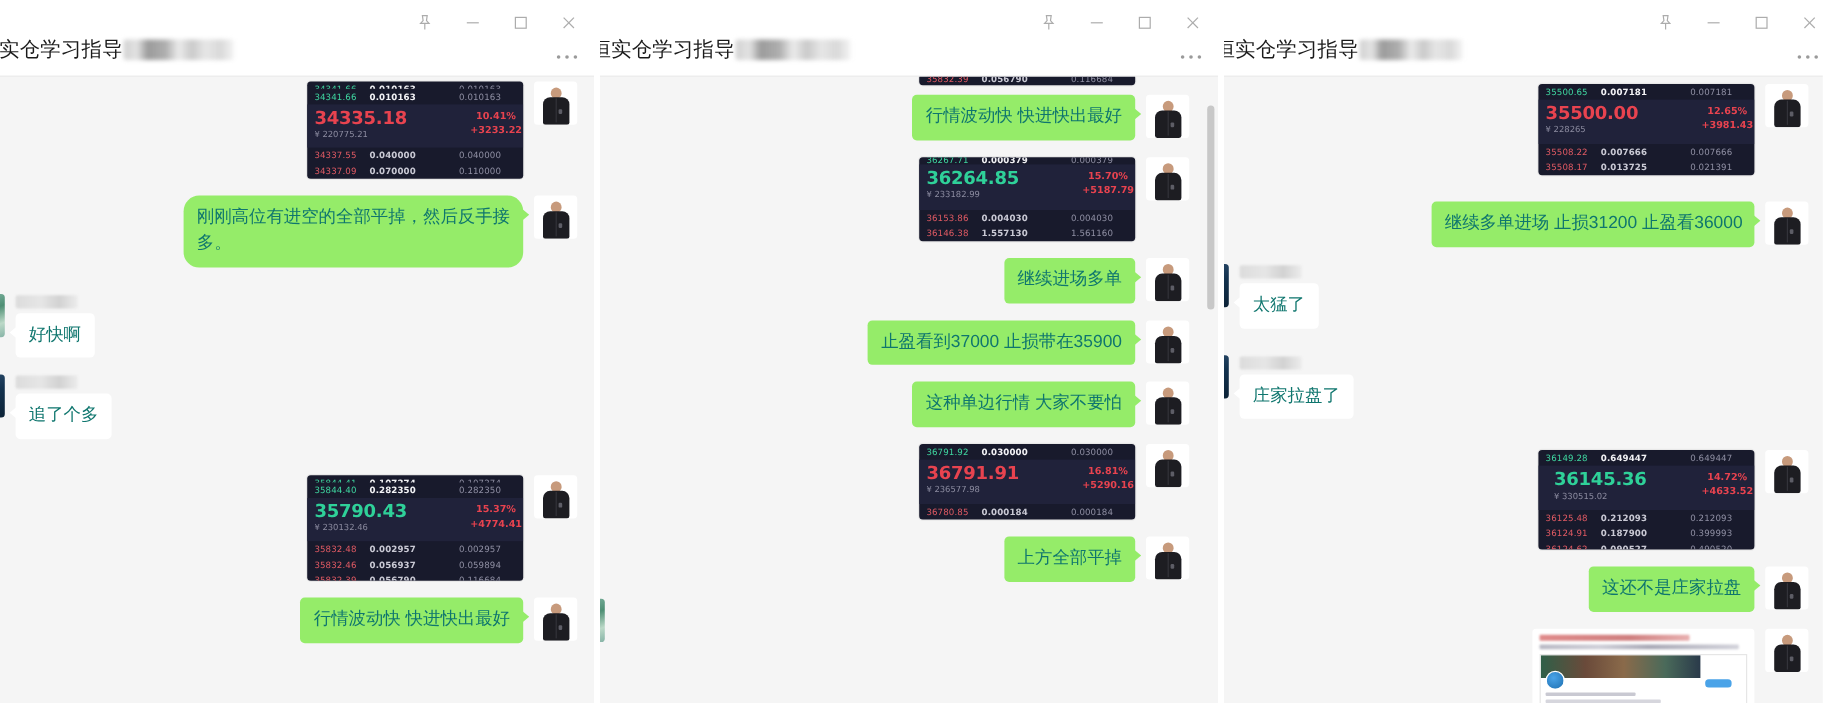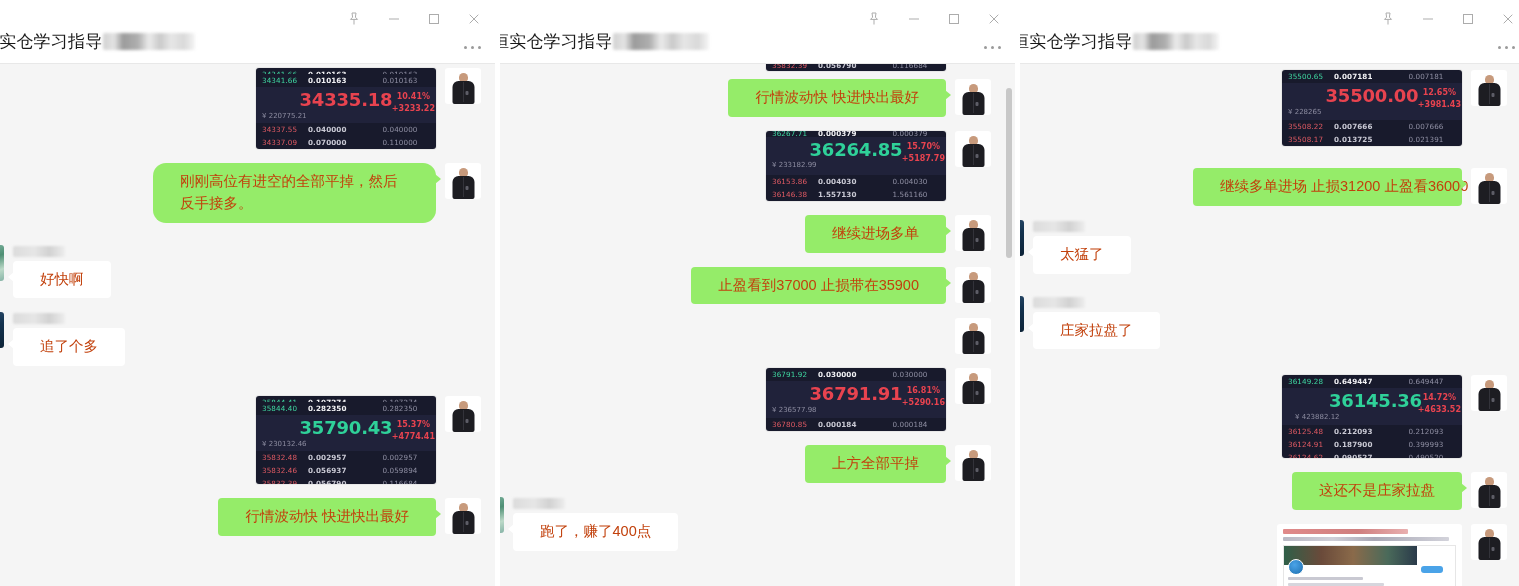--- a/index.html
+++ b/index.html
@@ -142,25 +142,25 @@
   .name-redact {
     height: 11px; width: 52px;
     border-radius: 2px;
     margin: 1px 0 4px 9px;
     background: linear-gradient(90deg,#dcdcdc,#e6e6e6 40%,#d2d2d2 70%,#ededed);
     filter: blur(1.1px);
   }
 
   .bubble {
     position: relative;
-    padding: 8px 27px;
+    padding: 8px 11px;
     border-radius: 4px;
     font-size: 14.5px;
     line-height: 1.5;
-    color: #c2410c;
+    color: #0f766e;
     word-break: break-word;
     max-width: 320px;
   }
   .bubble.green { background: #95ec69; margin-right: 9px; }
   .bubble.white { background: #ffffff; margin-left: 9px; }
   .bubble.green:after {
     content: ""; position: absolute;
     right: -5px; top: 11px;
     border-top: 5px solid transparent;
     border-bottom: 5px solid transparent;
@@ -199,24 +199,23 @@
   .tc-row.bid .c1 { color: #e05a63; }
   .tc-row.dim .c2 { color: #c9c9d4; }
 
   .tc-mid {
     padding: 3px 6px 5px 6px;
     background: #20223a;
     position: relative;
     height: 36px;
   }
   .tc-price {
-    font-size: 18px; font-weight: bold;
+    font-size: 15px; font-weight: bold;
     letter-spacing: -.2px;
     line-height: 1.15;
-    text-align: center;
   }
   .tc-price.up { color: #2fd199; }
   .tc-price.down { color: #e8434f; }
   .tc-sub { font-size: 7px; color: #8c8ca0; margin-top: 1px; }
   .tc-pct {
     position: absolute; right: 6px; top: 5px;
     font-size: 8px; font-weight: bold; color: #e8434f;
     text-align: right;
   }
   .tc-delta {
@@ -591,20 +590,23 @@
               <div class="person">
                 <div class="head"></div>
                 <div class="body"></div>
                 <div class="zip"></div>
                 <div class="btn-dot"></div>
               </div>
             </div>
         </div>
 
         <div class="msg out">
+          <div class="bubble-wrap">
+            <div class="bubble green">这种单边行情 大家不要怕</div>
+          </div>
           <div class="avatar">
               <div class="person">
                 <div class="head"></div>
                 <div class="body"></div>
                 <div class="zip"></div>
                 <div class="btn-dot"></div>
               </div>
             </div>
         </div>
 
@@ -646,24 +648,20 @@
                 <div class="head"></div>
                 <div class="body"></div>
                 <div class="zip"></div>
                 <div class="btn-dot"></div>
               </div>
             </div>
         </div>
 
         <div class="msg in" style="margin-left:-12px;">
           <div class="avatar-cut leafy"></div>
-          <div class="bubble-wrap">
-            <div class="name-redact"></div>
-            <div class="bubble white">跑了，赚了400点</div>
-          </div>
         </div>
 
       </div>
       <div class="scrollbar" style="top:24px; height:170px;"></div>
     </div>
   </div>
 
   <div class="gap"></div>
 
   <div class="win w3">
@@ -772,21 +770,21 @@
 
         <div class="msg out" style="margin-top:26px;">
           <div class="trade-card">
             <div class="tc-row ask">
               <span class="c1">36149.28</span>
               <span class="c2">0.649447</span>
               <span class="c3">0.649447</span>
             </div>
             <div class="tc-mid" style="height:37px;padding-left:13px;">
               <div class="tc-price up">36145.36</div>
-              <div class="tc-sub">¥ 423882.12</div>
+              <div class="tc-sub">¥ 330515.02</div>
               <div class="tc-pct">14.72%</div>
               <div class="tc-delta">+4633.52</div>
             </div>
             <div class="tc-row bid dim">
               <span class="c1">36125.48</span>
               <span class="c2">0.212093</span>
               <span class="c3">0.212093</span>
             </div>
             <div class="tc-row bid dim">
               <span class="c1">36124.91</span>

